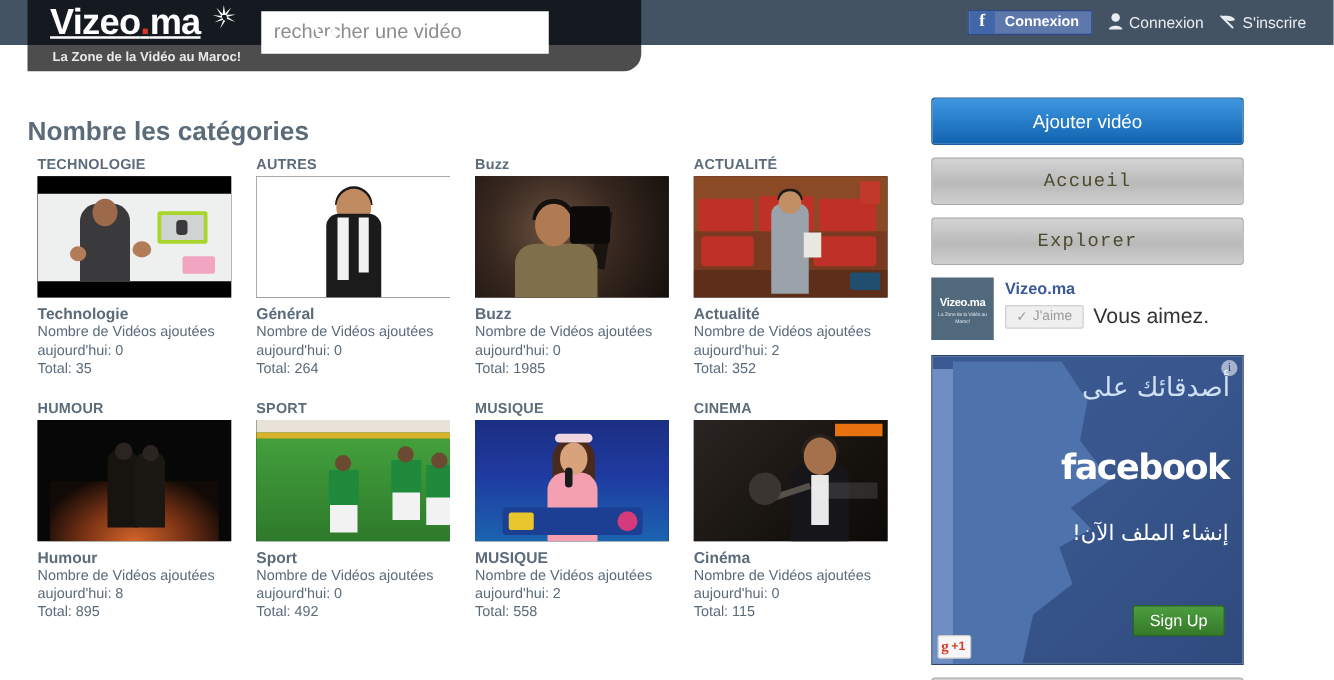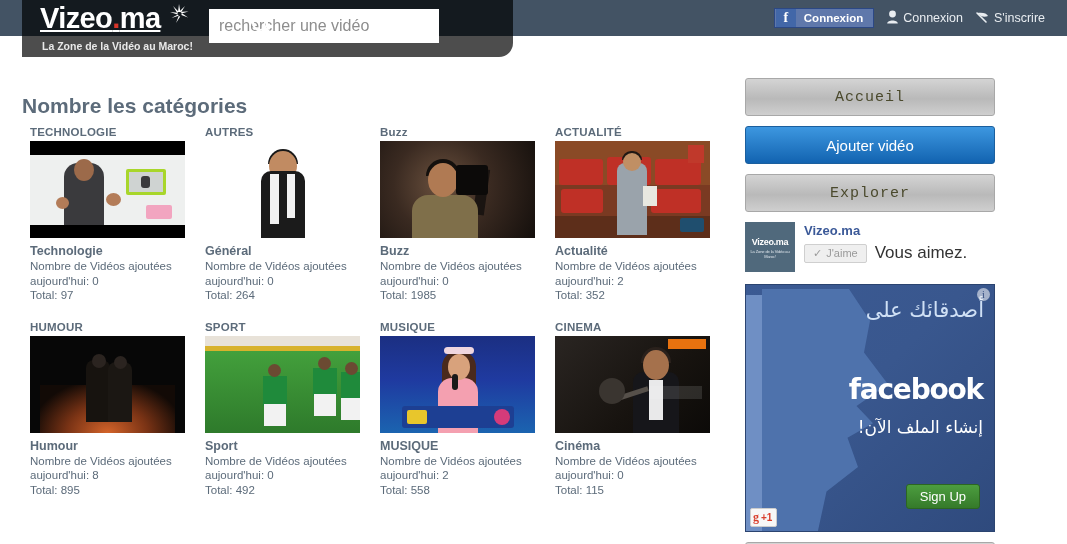--- a/index.html
+++ b/index.html
@@ -183,21 +183,21 @@
     background:#4e72ac;
     clip-path: polygon(0% 0%, 58% 0%, 72% 13%, 68% 26%, 84% 39%, 63% 48%,
                        74% 55%, 57% 61%, 64% 73%, 43% 83%, 37% 100%, 0% 100%);
   }
   #ad .ar1 {
     position:absolute; right:10px; top:12px; width:200px;
     text-align:right; color:#cfe0f5; font-size:21px; line-height:26px;
     direction:rtl; font-family:"DejaVu Sans", sans-serif;
   }
   #ad .fb-word {
-    position:absolute; right:11px; top:88px;
+    position:absolute; right:11px; top:72px;
     color:#ffffff; font-size:28px; font-weight:bold; letter-spacing:-1.2px;
     font-family:"DejaVu Sans", sans-serif;
   }
   #ad .ar2 {
     position:absolute; right:11px; top:132px; width:200px;
     text-align:right; color:#ffffff; font-size:17px;
     direction:rtl; font-family:"DejaVu Sans", sans-serif;
   }
   #ad-signup {
     position:absolute; right:14px; bottom:22px;
@@ -391,21 +391,21 @@
           <div class="pip">
             <i></i>
           </div>
           <div class="badge"></div>
       </div>
     </div>
     <div class="cat-name">Technologie</div>
     <div class="cat-meta">
       <div>Nombre de Vidéos ajoutées</div>
       <div>aujourd'hui: 0</div>
-      <div>Total: 97</div>
+      <div>Total: 35</div>
     </div>
   </div>
 
   <div class="cat-card">
     <div class="cat-head">AUTRES</div>
     <div class="cat-thumb">
       <div class="inner th-autres">
         <div class="hair"></div>
           <div class="head"></div>
           <div class="body"></div>
@@ -560,25 +560,25 @@
       <div>Nombre de Vidéos ajoutées</div>
       <div>aujourd'hui: 0</div>
       <div>Total: 115</div>
     </div>
   </div>
 
 </div>
 
 <div id="sidebar">
 
+  <div class="side-btn" id="btn-add">
+    <span>Ajouter vidéo</span>
+  </div>
   <div class="side-btn grey">
     <span>Accueil</span>
-  </div>
-  <div class="side-btn" id="btn-add">
-    <span>Ajouter vidéo</span>
   </div>
   <div class="side-btn grey">
     <span>Explorer</span>
   </div>
 
   <div id="fb-like">
     <div id="fb-like-thumb">
       <div class="t1">Vizeo.ma</div>
       <div class="t2">La Zone de la Vidéo au Maroc!</div>
     </div>

